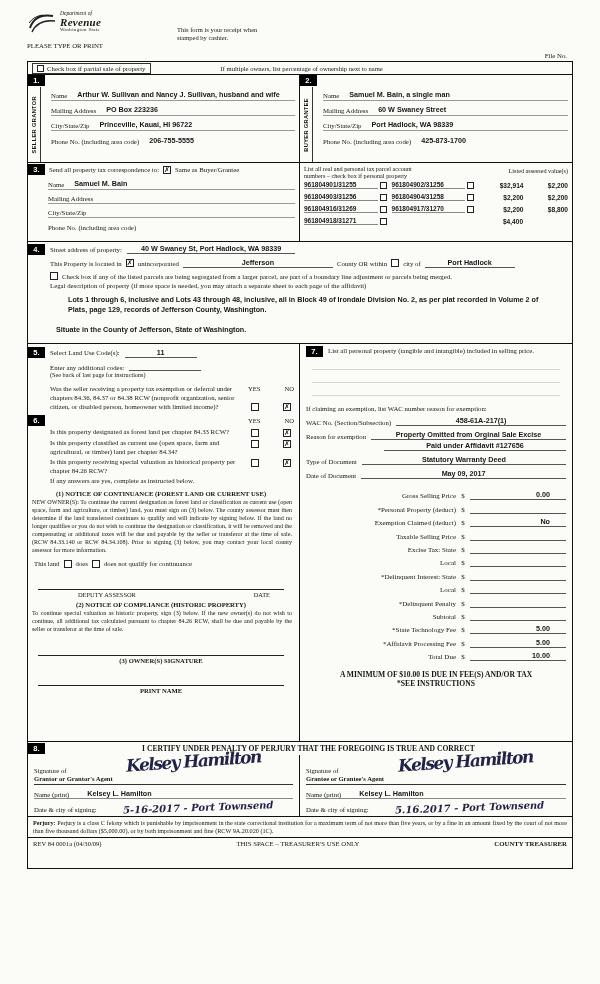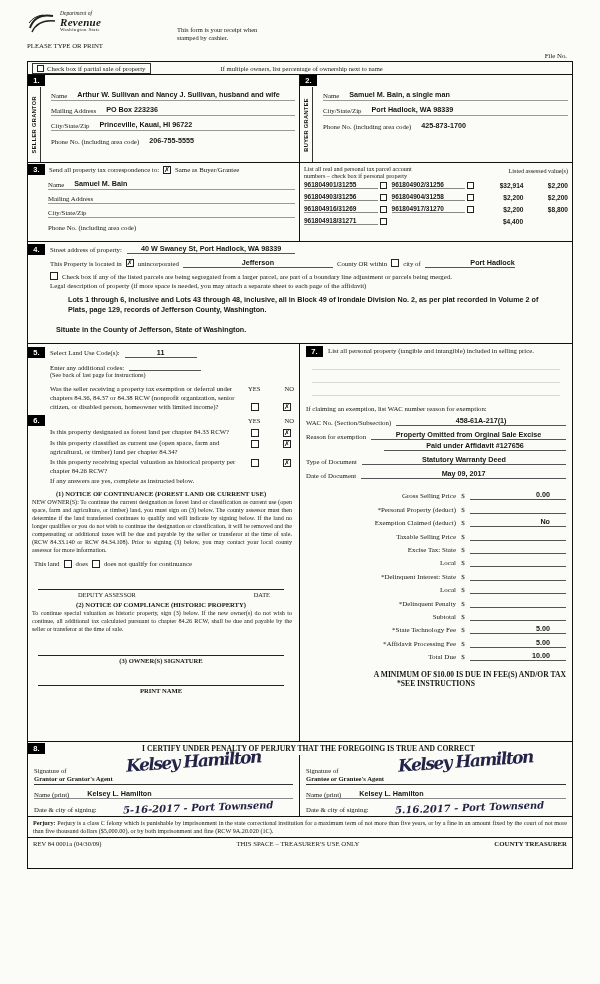--- a/index.html
+++ b/index.html
@@ -65,21 +65,21 @@
   .pnum{font-family:"Liberation Sans",sans-serif;font-weight:bold;font-size:6.5px;width:76px;border-bottom:1px solid #888}
   .prow .cbsm{margin:0 5px 0 2px}
   .pv{font-family:"Liberation Sans",sans-serif;font-weight:bold;font-size:6.6px;width:46px;text-align:right}
 
   
   .sec4{height:102px;border-bottom:1.2px solid #111;padding:0 0 0 0}
   .s4row1{display:flex;align-items:center;gap:5px;height:14px}
   .s4row1 .val{border-bottom:1px solid #555;padding:0 14px}
   .s4row2{display:flex;align-items:center;gap:4px;height:14px;margin-left:22px}
   .blank-county{width:150px;text-align:center}
-  .blank-city{width:90px;text-align:right}
+  .blank-city{width:90px;text-align:center}
   .s4row3{display:flex;align-items:center;gap:4px;height:12px;margin-left:22px}
   .s4row4{margin-left:22px;height:11px}
   .s4legal{margin:2px 30px 0 40px;line-height:1.45;font-size:7.2px}
   .s4situate{margin:9px 0 0 28px}
 
   
   .sec57{display:flex;height:398px;border-bottom:1.2px solid #111}
   .col-left{width:50%;border-right:1.2px solid #111;padding:2px 5px 0 0;overflow:hidden}
   .col-right{width:50%;padding:2px 6px 0 6px;overflow:hidden}
   .s5row1{display:flex;align-items:center;gap:5px;height:13px}
@@ -114,21 +114,21 @@
   .s7gap{height:9px}
   .s7row{display:flex;align-items:flex-end;gap:5px;margin-top:4px}
   .s7row .lbl{white-space:nowrap}
   .s7row .val{flex:1;border-bottom:1px solid #555;text-align:center}
   .reason2{margin:1px 0 0 78px;border-bottom:1px solid #555;text-align:center}
   .money{margin-top:8px}
   .mrow{display:flex;align-items:flex-end;height:13.4px}
   .mlabel{width:150px;text-align:right;font-size:7px}
   .mdollar{width:14px;text-align:center;font-size:7px}
   .mval{flex:1;border-bottom:1px solid #555;font-family:"Liberation Sans",sans-serif;font-weight:bold;font-size:7.2px;text-align:right;padding-right:16px;height:10px}
-  .minimum{text-align:right;font-weight:bold;font-size:7.6px;margin-top:9px}
+  .minimum{text-align:center;font-weight:bold;font-size:7.6px;margin-top:9px}
   .minimum2{text-align:center;font-weight:bold;font-size:7.6px}
 
   
   .sec8{border-bottom:1.2px solid #111}
   .s8head{display:flex;align-items:center;height:13px}
   .certify{flex:1;text-align:center;font-weight:bold;font-size:7.6px}
   .s8body{display:flex}
   .s8col{width:50%;padding:2px 6px 3px 6px}
   .s8col.first{border-right:1px solid #111}
   .sigarea{position:relative;height:28px;border-bottom:1px solid #333}
@@ -210,20 +210,24 @@
         <div class="numtab">2.</div>
         <div class="sidestrip">
           <span class="vtext"><span>BUYER</span> <span>GRANTEE</span></span>
         </div>
         <div class="pfields">
           <div class="frow" style="min-height:26px">
             <span class="lbl">Name</span>
             <span class="val">Samuel M. Bain, a single man</span>
           </div>
           <div class="frow">
+            <span class="lbl">Mailing Address</span>
+            <span class="val">60 W Swaney Street</span>
+          </div>
+          <div class="frow">
             <span class="lbl">City/State/Zip</span>
             <span class="val">Port Hadlock, WA 98339</span>
           </div>
           <div class="frow last">
             <span class="lbl">Phone No. (including area code)</span>
             <span class="val">425-873-1700</span>
           </div>
         </div>
       </div>
     </div>

